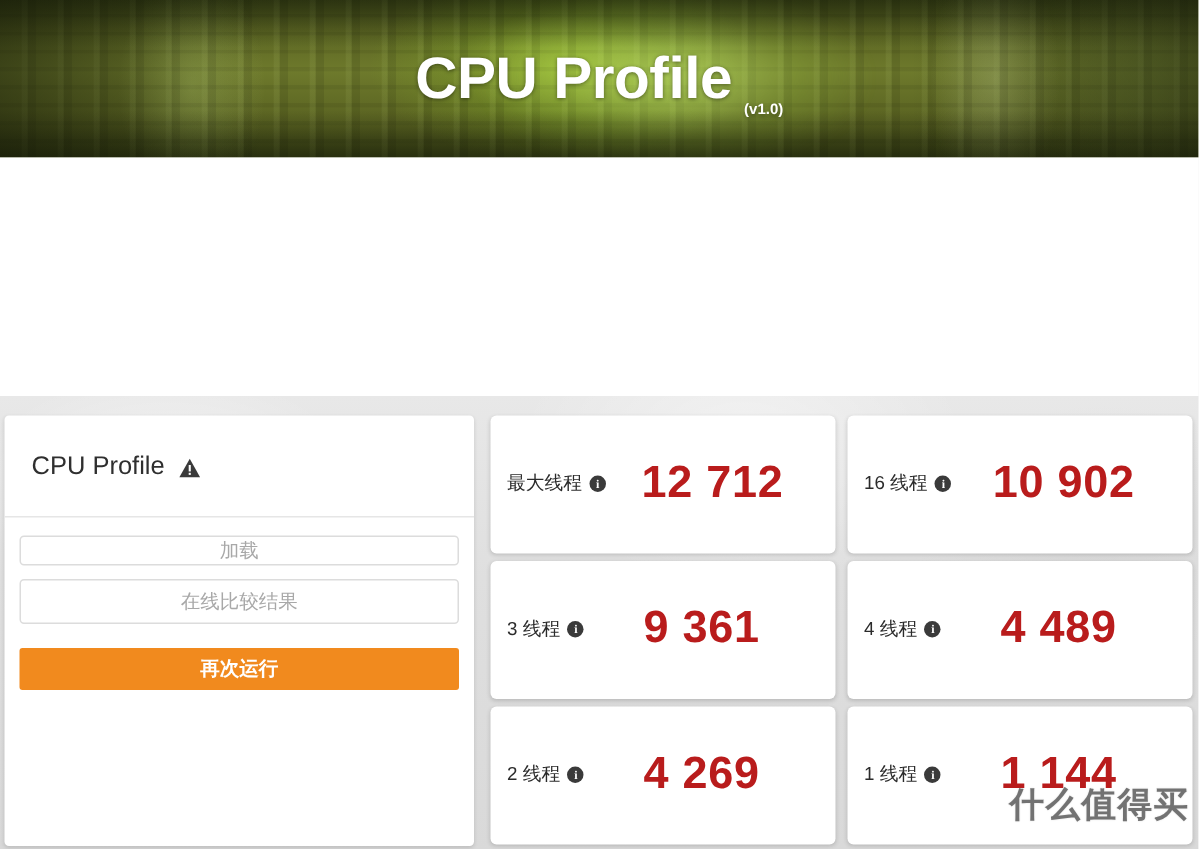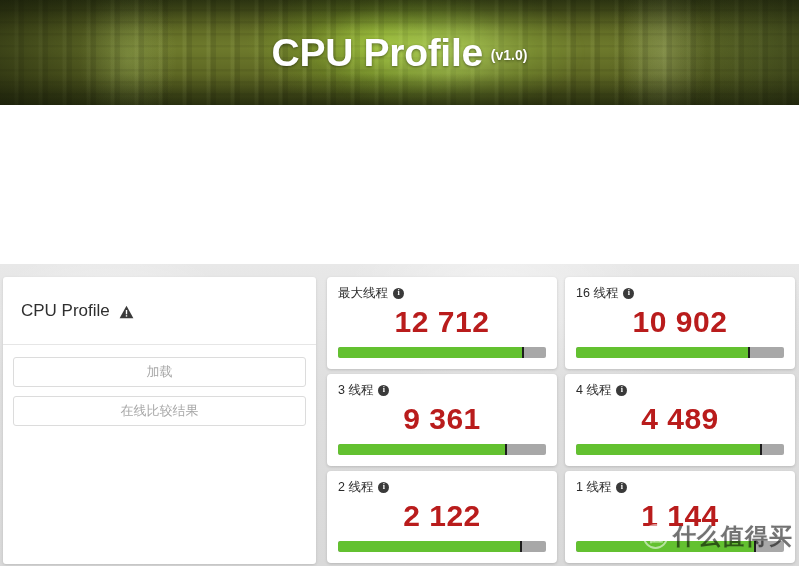--- a/index.html
+++ b/index.html
@@ -81,25 +81,25 @@
   }
   .banner-title {
     font-size: 39px;
     font-weight: 700;
     color: #ffffff;
     letter-spacing: -0.3px;
     text-shadow: 0 1px 3px rgba(0,0,0,0.45);
     line-height: 1;
   }
   .banner-version {
-    font-size: 14px;
+    font-size: 10px;
     font-weight: 700;
     color: #ffffff;
     align-self: flex-end;
-    padding-bottom: 42px;
+    padding-bottom: 26px;
     text-shadow: 0 1px 3px rgba(0,0,0,0.45);
   }
 
   
   .mid-blank {
     position: absolute;
     left: 0; top: 105px;
     width: 799px;
     height: 159px;
     background: #ffffff;
@@ -158,21 +158,21 @@
   .sidebar-body {
     padding: 12px 10px 10px 10px;
   }
   .btn-row {
     display: flex;
     gap: 10px;
     margin-bottom: 9px;
   }
   .btn {
     flex: 1;
-    height: 30px;
+    height: 20px;
     border: 1px solid #dcdcdc;
     border-radius: 3px;
     background: #ffffff;
     color: #a8a8a8;
     font-size: 13px;
     font-family: "Liberation Sans", "DejaVu Sans", sans-serif;
     display: flex;
     align-items: center;
     justify-content: center;
     cursor: default;
@@ -207,21 +207,21 @@
     grid-template-columns: 230px 230px;
     gap: 5px 8px;
   }
   .card {
     background: #ffffff;
     border-radius: 4px;
     box-shadow: 0 1px 3px rgba(0,0,0,0.16);
     padding: 10px 11px 11px 11px;
     height: 92px;
     display: flex;
-    flex-direction: column;
+    flex-direction: row;
   }
   .card-label {
     font-size: 12.5px;
     color: #2b2b2b;
     display: flex;
     align-items: center;
     gap: 5px;
     line-height: 1;
   }
   .info-icon {
@@ -331,20 +331,21 @@
           <rect x="6.8" y="5.0" width="1.4" height="4.3" fill="#ffffff"></rect>
           <rect x="6.8" y="10.2" width="1.4" height="1.4" fill="#ffffff"></rect>
         </svg>
       </span>
     </div>
     <div class="sidebar-body">
       <div class="btn-row">
         <div class="btn">加载</div>
       </div>
       <div class="btn btn-wide">在线比较结果</div>
+      <div class="btn-primary" style="background: rgb(241, 138, 30);">再次运行</div>
     </div>
   </div>
 
   <div class="cards">
 
     <div class="card">
       <div class="card-label">
         <span>最大线程</span>
         <span class="info-icon">i</span>
       </div>
@@ -389,21 +390,21 @@
         <div class="bar-fill" style="width: 89%; background: rgb(99, 193, 48);"></div>
         <div class="bar-tick" style="left: calc(89% - 1px);"></div>
       </div>
     </div>
 
     <div class="card">
       <div class="card-label">
         <span>2 线程</span>
         <span class="info-icon">i</span>
       </div>
-      <div class="card-score">2 122</div>
+      <div class="card-score">4 269</div>
       <div class="bar-track" style="background: rgb(168, 168, 168);">
         <div class="bar-fill" style="width: 88%; background: rgb(99, 193, 48);"></div>
         <div class="bar-tick" style="left: calc(88% - 1px);"></div>
       </div>
     </div>
 
     <div class="card">
       <div class="card-label">
         <span>1 线程</span>
         <span class="info-icon">i</span>

